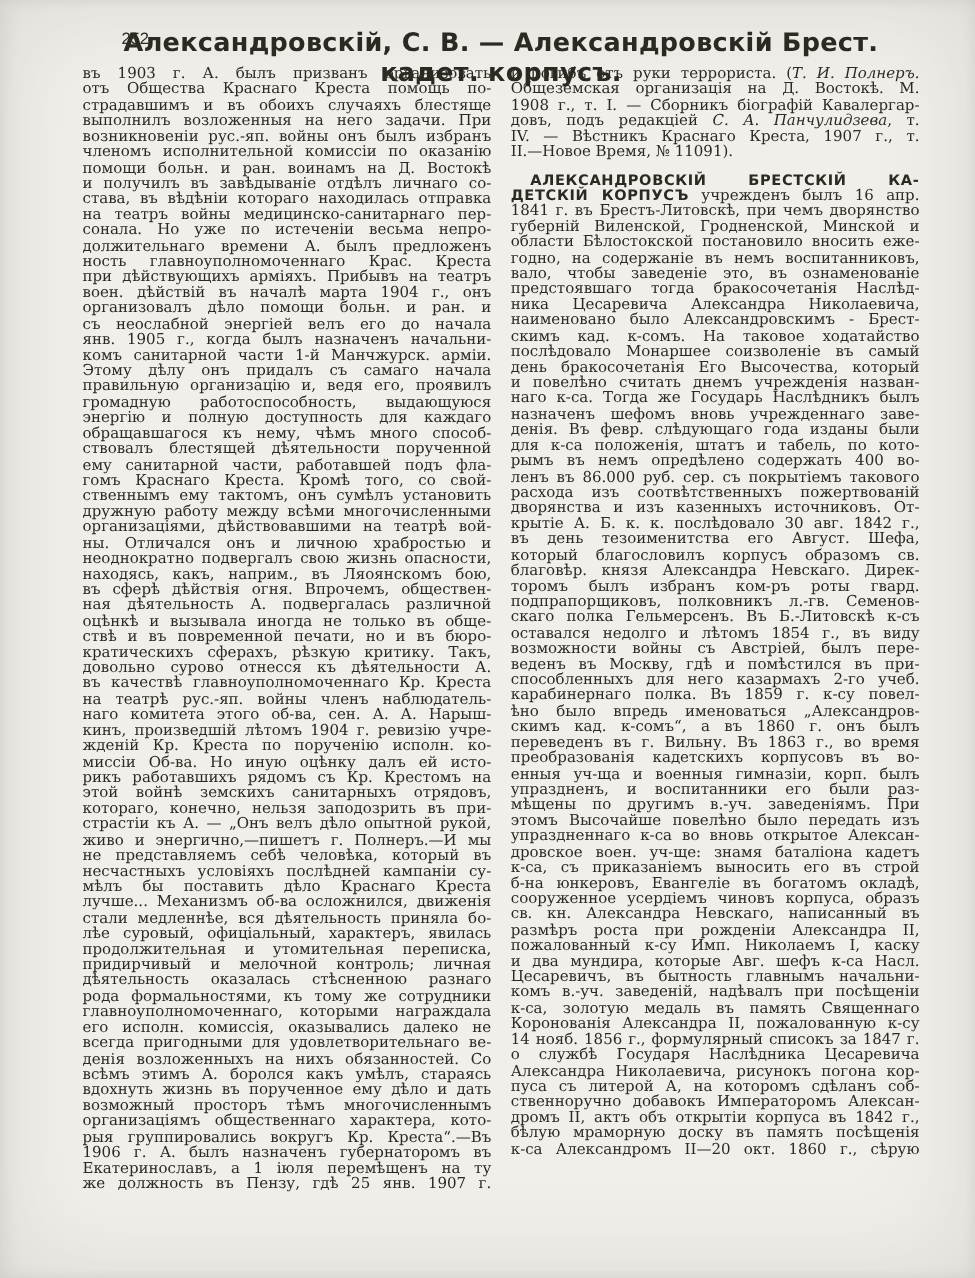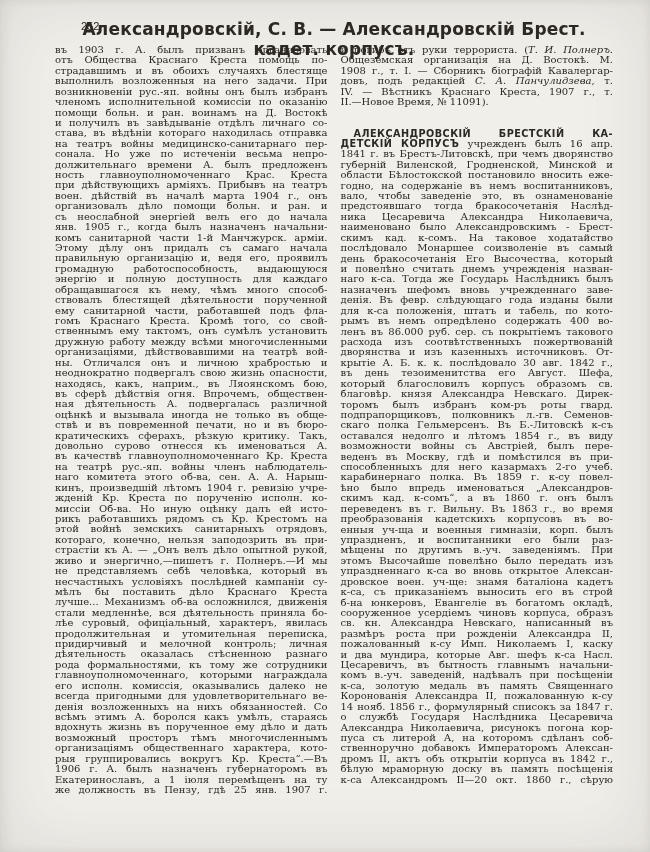--- a/index.html
+++ b/index.html
@@ -9,21 +9,21 @@
   .header{position:absolute;top:19px;left:55px;right:37px;height:15px;text-align:center;}
   .runtitle{font-family:"DejaVu Sans",sans-serif;font-weight:bold;font-size:17px;letter-spacing:.2px;}
   .pagenum{position:absolute;left:26px;top:1px;font-family:Liberation Sans, sans-serif;font-size:11px;font-weight:normal;}
   .cols{position:absolute;top:45px;left:55px;right:37px;display:flex;gap:13px;}
   .col{flex:1;min-width:0;}
   .line{font-size:10px;line-height:10.42px;text-align:justify;text-align-last:justify;}
   .line.last{text-align-last:left;}
   .line.ind{text-indent:13px;}
   .b{font-family:"DejaVu Sans",sans-serif;font-weight:bold;font-size:9.7px;letter-spacing:.45px;}
   .i{font-style:italic;margin-top:28px;}
-  .para + .para{margin-top:21px;}
+  .para + .para{margin-top:8px;}
 </style>
 </head>
 <body>
 
 <div class="page">
   <div class="header">
     <span class="pagenum">252</span>
     <span class="runtitle">Александровскій, С. В. — Александровскій Брест. кадет. корпусъ.</span>
   </div>
   <div class="cols">
@@ -60,21 +60,21 @@
           <div class="line"><span>дружную работу между всѣми многочисленными</span></div>
           <div class="line"><span>организаціями, дѣйствовавшими на театрѣ вой-</span></div>
           <div class="line"><span>ны. Отличался онъ и личною храбростью и</span></div>
           <div class="line"><span>неоднократно подвергалъ свою жизнь опасности,</span></div>
           <div class="line"><span>находясь, какъ, наприм., въ Ляоянскомъ бою,</span></div>
           <div class="line"><span>въ сферѣ дѣйствія огня. Впрочемъ, обществен-</span></div>
           <div class="line"><span>ная дѣятельность А. подвергалась различной</span></div>
           <div class="line"><span>оцѣнкѣ и вызывала иногда не только въ обще-</span></div>
           <div class="line"><span>ствѣ и въ повременной печати, но и въ бюро-</span></div>
           <div class="line"><span>кратическихъ сферахъ, рѣзкую критику. Такъ,</span></div>
-          <div class="line"><span>довольно сурово отнесся къ именоваться А.</span></div>
+          <div class="line"><span>довольно сурово отнесся къ дѣятельности А.</span></div>
           <div class="line"><span>въ качествѣ главноуполномоченнаго Кр. Креста</span></div>
           <div class="line"><span>на театрѣ рус.-яп. войны членъ наблюдатель-</span></div>
           <div class="line"><span>наго комитета этого об-ва, сен. А. А. Нарыш-</span></div>
           <div class="line"><span>кинъ, произведшій лѣтомъ 1904 г. ревизію учре-</span></div>
           <div class="line"><span>жденій Кр. Креста по порученію исполн. ко-</span></div>
           <div class="line"><span>миссіи Об-ва. Но иную оцѣнку далъ ей исто-</span></div>
           <div class="line"><span>рикъ работавшихъ рядомъ съ Кр. Крестомъ на</span></div>
           <div class="line"><span>этой войнѣ земскихъ санитарныхъ отрядовъ,</span></div>
           <div class="line"><span>котораго, конечно, нельзя заподозрить въ при-</span></div>
           <div class="line"><span>страстіи къ А. — „Онъ велъ дѣло опытной рукой,</span></div>

